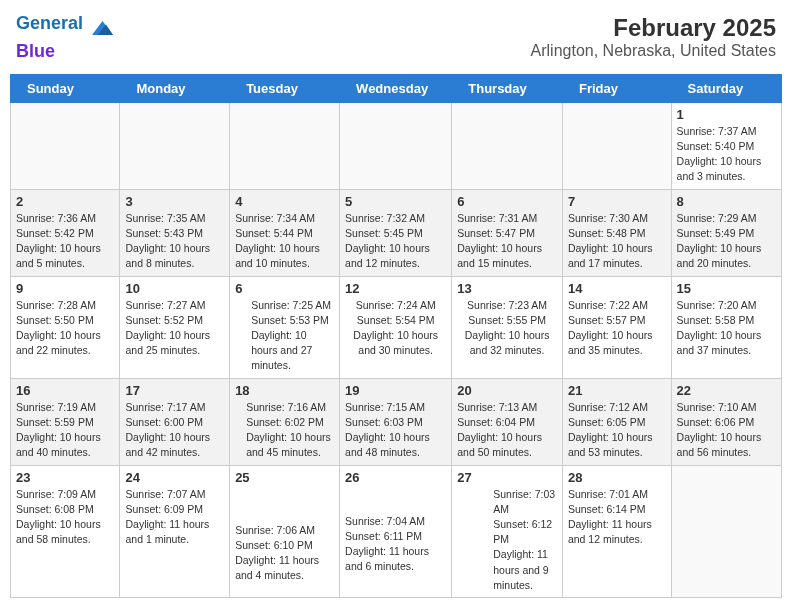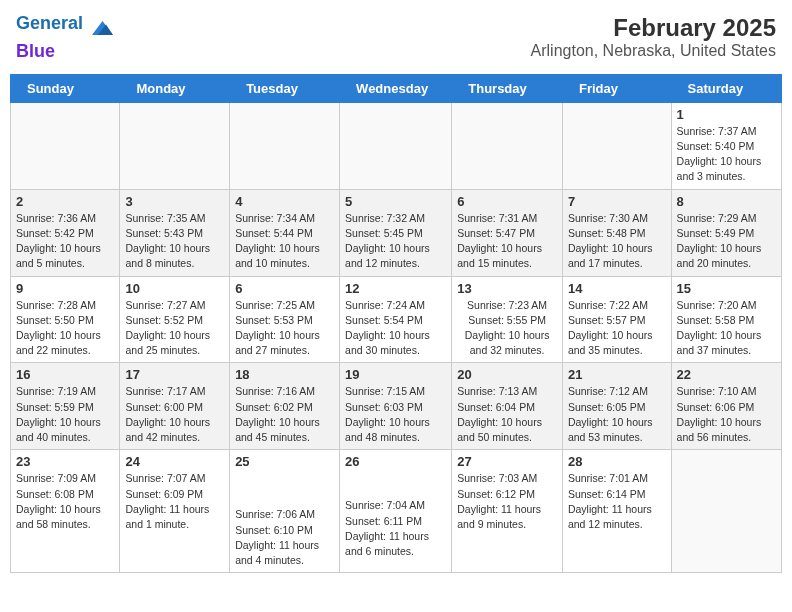--- a/index.html
+++ b/index.html
@@ -192,27 +192,27 @@
 Daylight: 10 hours and 22 minutes.</div>
         </td>
         <td>
           <span class="day-num">10</span>
           <div class="day-info" style="white-space: pre-line;">Sunrise: 7:27 AM
 Sunset: 5:52 PM
 Daylight: 10 hours and 25 minutes.</div>
         </td>
         <td>
           <span class="day-num">6</span>
-          <div class="day-info" style="white-space: pre-line;">Sunrise: 7:25 AM
+          <div class="day-info" style="white-space: pre-line; margin-left: 16px;">Sunrise: 7:25 AM
 Sunset: 5:53 PM
 Daylight: 10 hours and 27 minutes.</div>
         </td>
         <td>
           <span class="day-num">12</span>
-          <div class="day-info" style="white-space: pre-line;">Sunrise: 7:24 AM
+          <div class="day-info" style="white-space: pre-line; text-align: center;">Sunrise: 7:24 AM
 Sunset: 5:54 PM
 Daylight: 10 hours and 30 minutes.</div>
         </td>
         <td>
           <span class="day-num">13</span>
           <div class="day-info" style="white-space: pre-line; text-align: center;">Sunrise: 7:23 AM
 Sunset: 5:55 PM
 Daylight: 10 hours and 32 minutes.</div>
         </td>
         <td>
@@ -236,21 +236,21 @@
 Daylight: 10 hours and 40 minutes.</div>
         </td>
         <td>
           <span class="day-num">17</span>
           <div class="day-info" style="white-space: pre-line;">Sunrise: 7:17 AM
 Sunset: 6:00 PM
 Daylight: 10 hours and 42 minutes.</div>
         </td>
         <td>
           <span class="day-num">18</span>
-          <div class="day-info" style="white-space: pre-line;">Sunrise: 7:16 AM
+          <div class="day-info" style="white-space: pre-line; margin-left: 11px;">Sunrise: 7:16 AM
 Sunset: 6:02 PM
 Daylight: 10 hours and 45 minutes.</div>
         </td>
         <td>
           <span class="day-num">19</span>
           <div class="day-info" style="white-space: pre-line;">Sunrise: 7:15 AM
 Sunset: 6:03 PM
 Daylight: 10 hours and 48 minutes.</div>
         </td>
         <td>
@@ -292,21 +292,21 @@
 Daylight: 11 hours and 4 minutes.</div>
         </td>
         <td>
           <span class="day-num">26</span>
           <div class="day-info" style="white-space: pre-line; margin-top: 29px;">Sunrise: 7:04 AM
 Sunset: 6:11 PM
 Daylight: 11 hours and 6 minutes.</div>
         </td>
         <td>
           <span class="day-num">27</span>
-          <div class="day-info" style="white-space: pre-line;">Sunrise: 7:03 AM
+          <div class="day-info" style="white-space: pre-line; margin-left: 36px;">Sunrise: 7:03 AM
 Sunset: 6:12 PM
 Daylight: 11 hours and 9 minutes.</div>
         </td>
         <td>
           <span class="day-num">28</span>
           <div class="day-info" style="white-space: pre-line;">Sunrise: 7:01 AM
 Sunset: 6:14 PM
 Daylight: 11 hours and 12 minutes.</div>
         </td>
         <td class="empty"></td>

